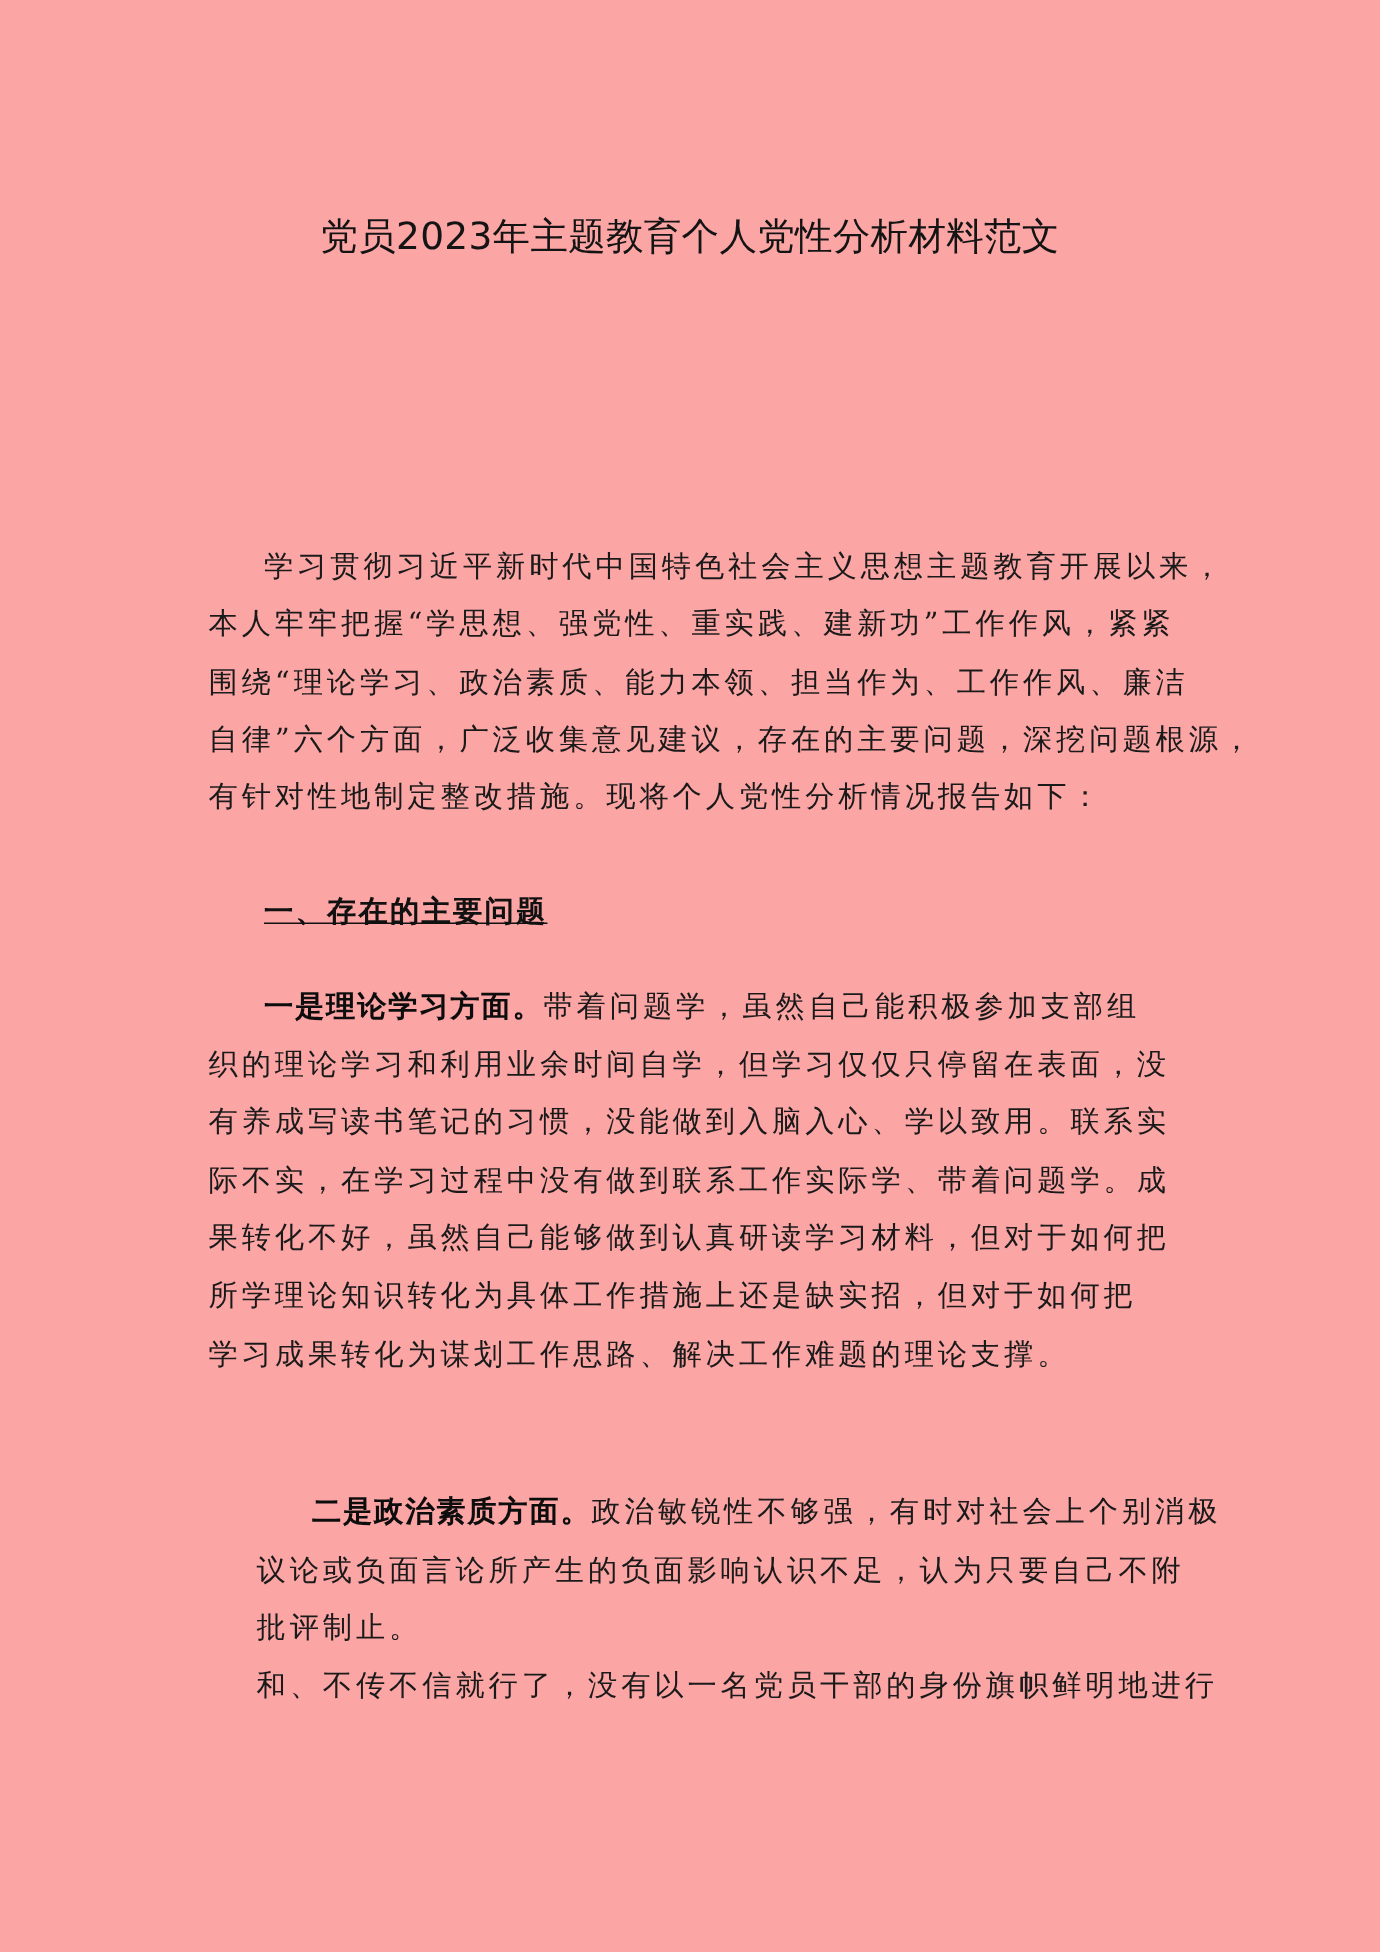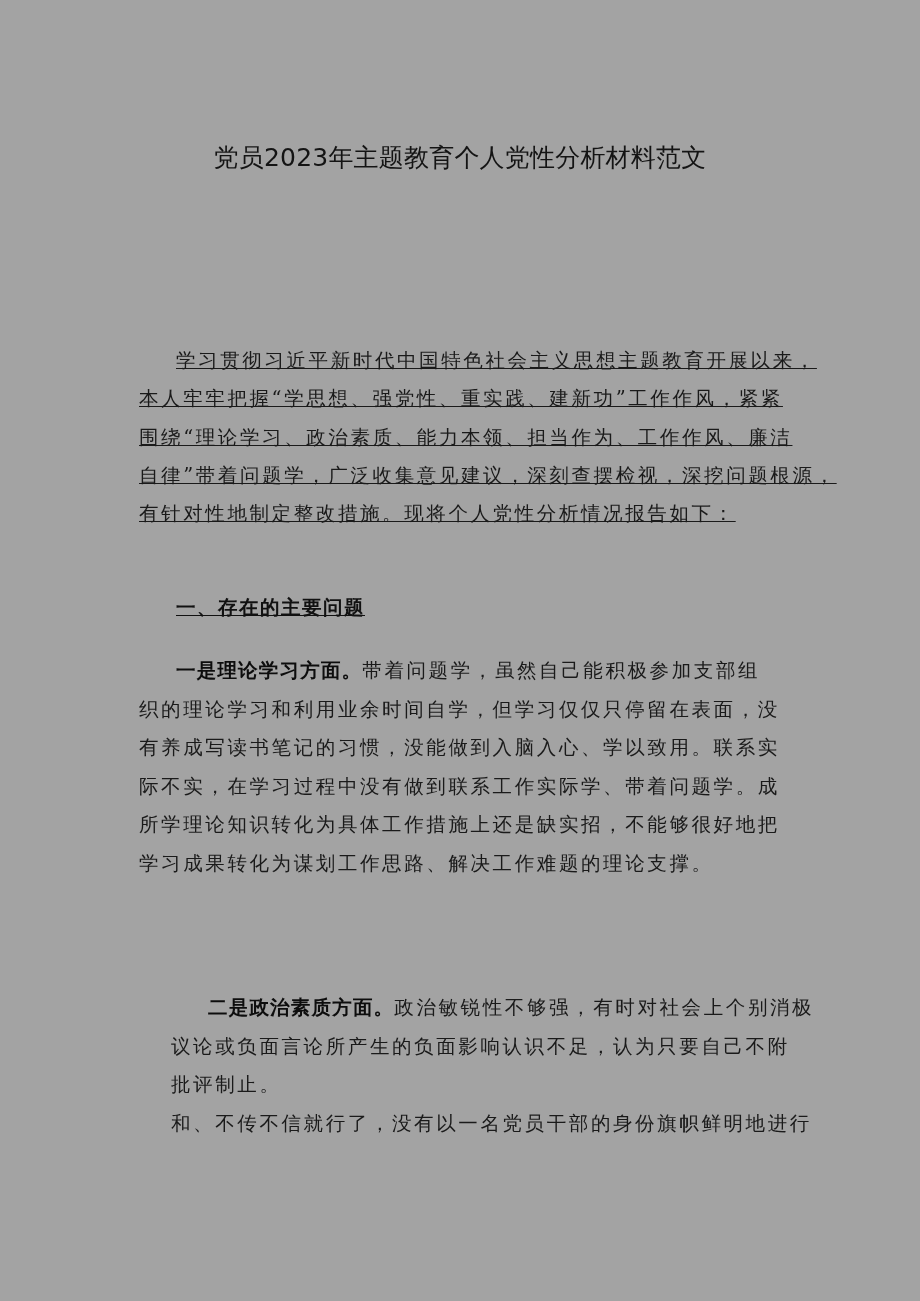--- a/index.html
+++ b/index.html
@@ -13,21 +13,21 @@
       position: relative;
       overflow: hidden;
       color: #111111;
       font-family: "DejaVu Serif", "Liberation Serif", serif;
     }
     .page {
       position: absolute;
       left: 0; top: 0;
       width: 920px;
       height: 1301px;
-      background: #a3a3a3;
+      background: #fca5a5;
     }
     .title {
       position: absolute;
       left: 0;
       top: 141px;
       width: 920px;
       text-align: center;
       font-family: "DejaVu Sans", "Liberation Sans", sans-serif;
       font-size: 25px;
       line-height: 34px;
@@ -60,49 +60,50 @@
       color: #111111;
       line-height: 30px;
       font-family: "DejaVu Sans", "Liberation Sans", sans-serif;
     }
     .lead {
       font-weight: bold;
       font-family: Liberation Mono, monospace;
       letter-spacing: 1.2px;
       color: #0d0d0d;
     }
-    #intro { top: 342px; text-decoration: underline; }
+    #intro { top: 359px; }
     #section-1-heading { top: 593px; text-decoration: underline; }
     #item-1 { top: 652px; }
     #item-2 { top: 989px; margin-left: 32px; }
     .item .line { height: 38.6px; line-height: 38.6px; }
   </style>
 </head>
 <body>
 
 <div class="page">
 
   <h1 class="title">党员2023年主题教育个人党性分析材料范文</h1>
 
   <div id="intro" class="body-text">
     <span class="line indent">学习贯彻习近平新时代中国特色社会主义思想主题教育开展以来，</span>
     <span class="line">本人牢牢把握“学思想、强党性、重实践、建新功”工作作风，紧紧</span>
     <span class="line">围绕“理论学习、政治素质、能力本领、担当作为、工作作风、廉洁</span>
-    <span class="line">自律”带着问题学，广泛收集意见建议，深刻查摆检视，深挖问题根源，</span>
+    <span class="line">自律”六个方面，广泛收集意见建议，存在的主要问题，深挖问题根源，</span>
     <span class="line">有针对性地制定整改措施。现将个人党性分析情况报告如下：</span>
   </div>
 
   <div id="section-1-heading" class="heading">一、存在的主要问题</div>
 
   <div id="item-1" class="body-text item">
     <span class="line indent"><span class="lead">一是理论学习方面。</span><span>带着问题学，虽然自己能积极参加支部组</span></span>
     <span class="line">织的理论学习和利用业余时间自学，但学习仅仅只停留在表面，没</span>
     <span class="line">有养成写读书笔记的习惯，没能做到入脑入心、学以致用。联系实</span>
     <span class="line">际不实，在学习过程中没有做到联系工作实际学、带着问题学。成</span>
-    <span class="line">所学理论知识转化为具体工作措施上还是缺实招，不能够很好地把</span>
+    <span class="line">果转化不好，虽然自己能够做到认真研读学习材料，但对于如何把</span>
+    <span class="line">所学理论知识转化为具体工作措施上还是缺实招，但对于如何把</span>
     <span class="line">学习成果转化为谋划工作思路、解决工作难题的理论支撑。</span>
   </div>
 
   <div id="item-2" class="body-text item">
     <span class="line indent"><span class="lead">二是政治素质方面。</span><span>政治敏锐性不够强，有时对社会上个别消极</span></span>
     <span class="line">议论或负面言论所产生的负面影响认识不足，认为只要自己不附</span>
     <span class="line">批评制止。</span>
     <span class="line">和、不传不信就行了，没有以一名党员干部的身份旗帜鲜明地进行</span>
   </div>
 

